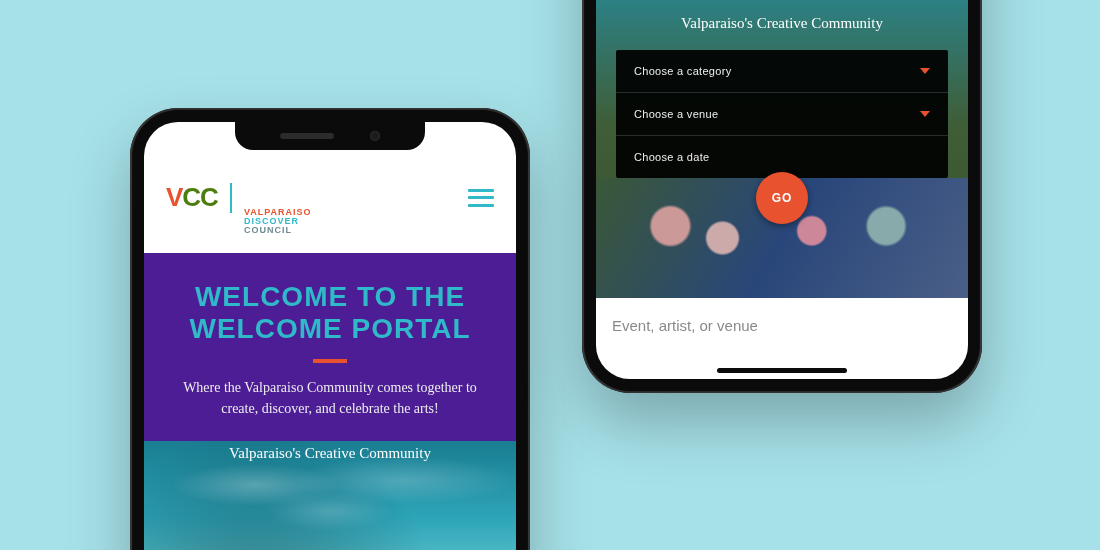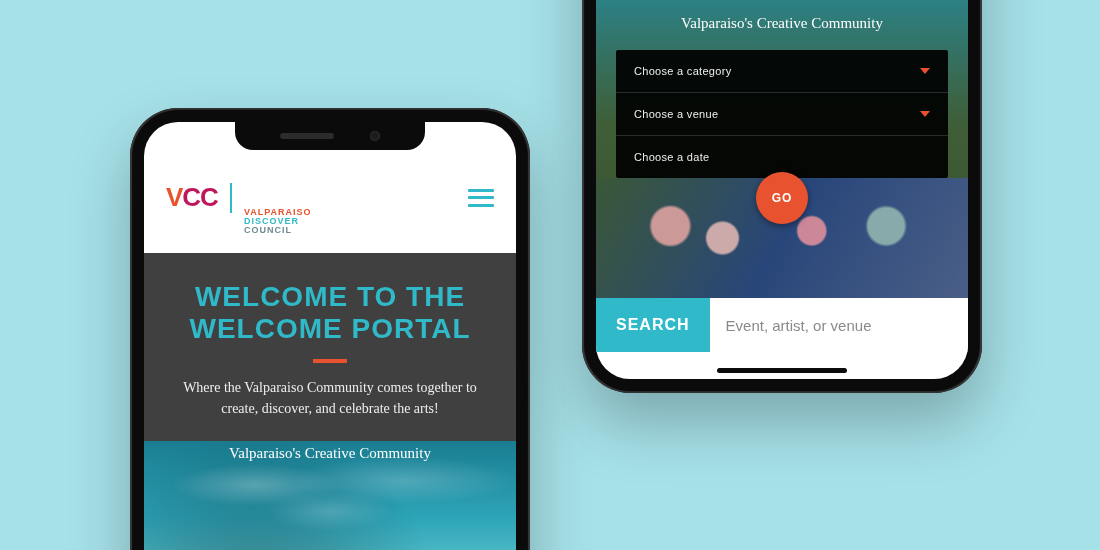--- a/index.html
+++ b/index.html
@@ -50,31 +50,31 @@
   #phone-left .status-spacer{height:36px;background:#fff;}
 
   .header-bar{
     background:#fff;
     display:flex;align-items:center;justify-content:space-between;
     padding: 2px 22px 18px 22px;
   }
   .logo{display:flex;align-items:center;gap:6px;}
   .logo-mark{font-weight:800;font-size:26px;letter-spacing:-1px;}
   .logo-mark .v{color:#e8522e;}
-  .logo-mark .cc{color:#be185d;}
+  .logo-mark .cc{color:#4d7c0f;}
   .logo-div{width:2px;height:30px;background:#2fb9c9;margin:0 6px;}
   .logo-text{display:flex;flex-direction:column;line-height:1;font-size:9px;letter-spacing:1px;font-weight:700;}
   .logo-text .l1{color:#e8522e;margin-top:48px;}
   .logo-text .l2{color:#2fb9c9;}
   .logo-text .l3{color:#6f8a90;}
   .hamburger{width:26px;height:18px;display:flex;flex-direction:column;justify-content:space-between;cursor:pointer;}
   .hamburger span{display:block;height:3px;background:#2fb9c9;border-radius:1px;}
 
   .welcome{
-    background:#404040;color:#fff;text-align:center;padding:28px 26px 22px;
+    background:#4c1d95;color:#fff;text-align:center;padding:28px 26px 22px;
   }
   .welcome h1{
     font-family:"Arial Narrow","Helvetica Neue Condensed",Arial,sans-serif;
     font-stretch:condensed;font-weight:700;letter-spacing:1px;
     color:#2fb9c9;font-size:28px;line-height:1.15;
   }
   .welcome .rule{width:34px;height:4px;background:#e8522e;margin:14px auto;}
   .welcome p{
     font-family:Georgia,"Times New Roman",serif;
     font-size:14px;line-height:1.5;color:#eee;
@@ -245,20 +245,19 @@
         <div class="filter-row">
           <span>Choose a date</span>
         </div>
       </div>
 
       <div class="crowd">
         <div class="go-btn">GO</div>
       </div>
 
       <div class="search-bar">
-        <div class="search-label">SEARCH</div>
         <input class="search-input" type="text" placeholder="Event, artist, or venue" style="">
       </div>
       <div class="bottom-pad"></div>
     </div>
     <div class="home-indicator"></div>
   </div>
 </div>
 
 </body></html>

